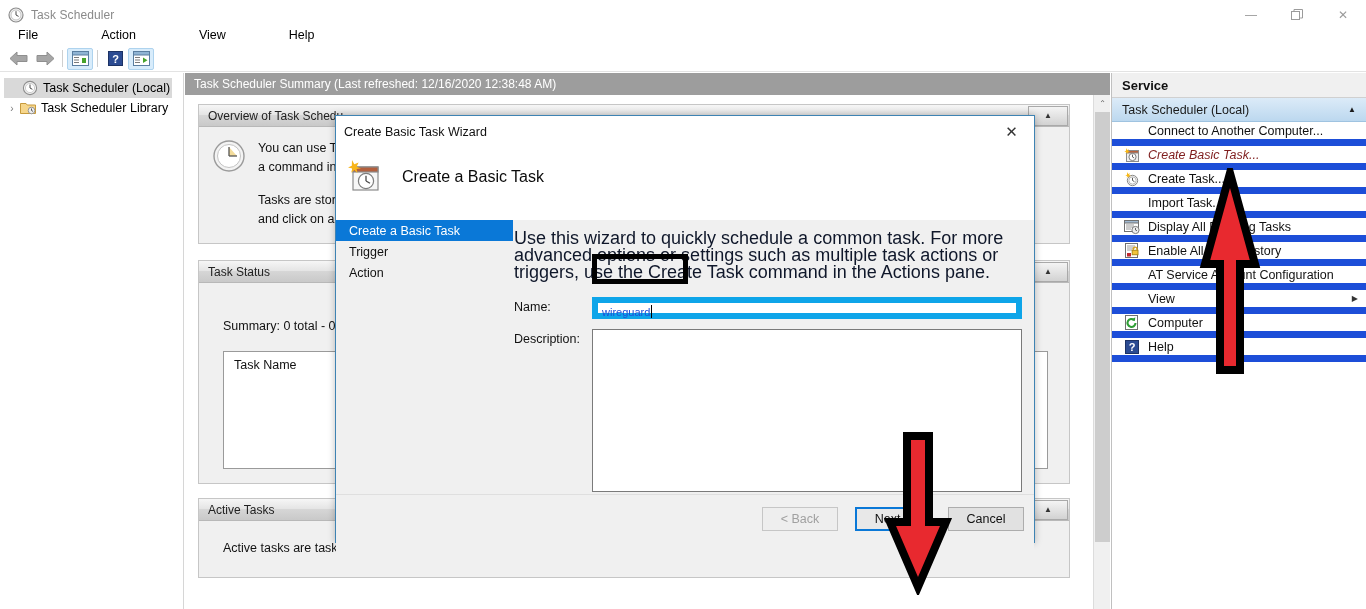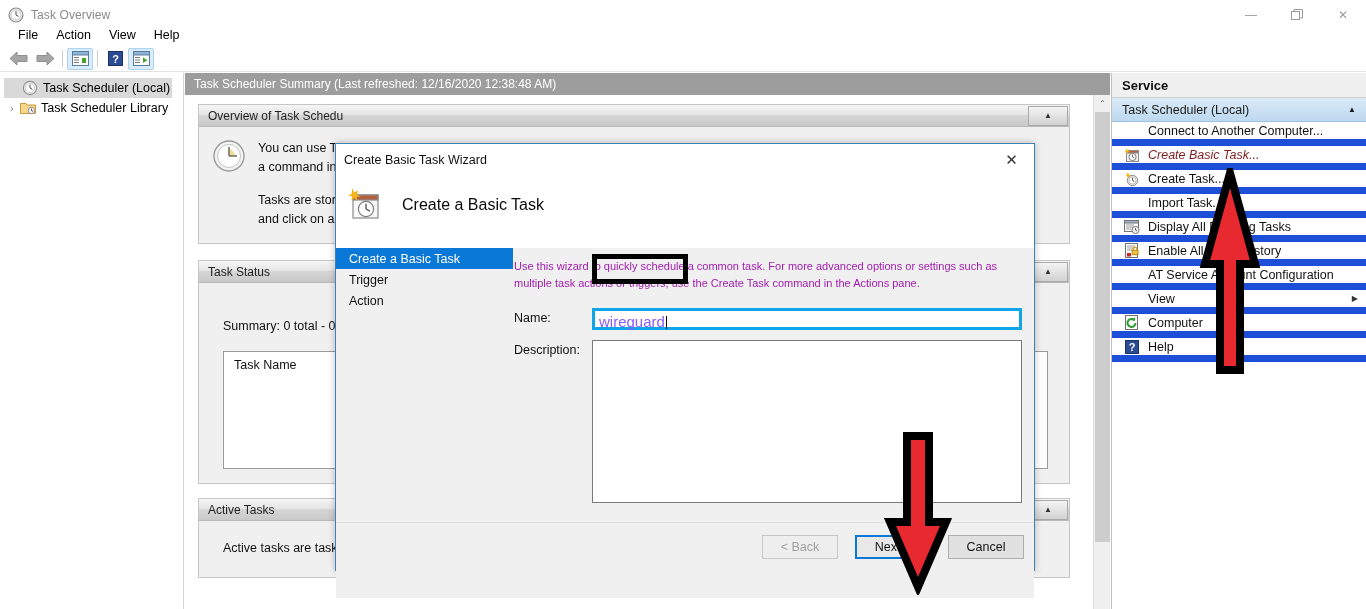--- a/index.html
+++ b/index.html
@@ -37,20 +37,21 @@
   .wincontrols div {
     width: 46px; height: 30px; display: flex; align-items: center; justify-content: center;
     color: #9b9b9b;
   }
 
   
   .menubar {
     position: absolute; left: 0; top: 24px; width: 1366px; height: 22px;
     display: flex; align-items: center; padding-left: 9px;
     background: #ffffff;
+    gap: 45px;
   }
   .menubar .mi {
     font-size: 12.5px; color: #000; padding: 2px 9px; cursor: default;
   }
 
   
   .toolbar {
     position: absolute; left: 0; top: 46px; width: 1366px; height: 26px;
     background: #ffffff;
     display: flex; align-items: center; padding-left: 6px;
@@ -162,21 +163,20 @@
   .act-item .ic { width: 16px; height: 16px; flex: none; margin-right: 8px; }
   .act-item .spacer { width: 24px; flex: none; }
   .act-item.disabled { color: #7f1d1d; font-style: italic; }
   .act-item .submenu-arrow { margin-left: auto; margin-right: 8px; font-size: 8px; color: #333; }
 
   
   .dialog {
     position: absolute; left: 335px; top: 115px; width: 700px; height: 428px;
     background: #f0f0f0; border: 1px solid #3e83b3;
     box-shadow: 0 0 7px rgba(0,0,0,.25);
-    margin-top: 28px;
   }
   .dlg-caption {
     height: 32px; display: flex; align-items: center; justify-content: space-between;
     background: #ffffff; padding-left: 8px;
   }
   .dlg-caption .t { font-size: 12.5px; color: #111; }
   .dlg-close {
     width: 45px; height: 31px; display: flex; align-items: center; justify-content: center;
     color: #333; font-size: 15px;
   }
@@ -192,26 +192,26 @@
   .dlg-steps {
     width: 178px; padding-top: 0; background: #f0f0f0; border-right: 1px solid #f0f0f0;
   }
   .step {
     height: 21px; display: flex; align-items: center; padding-left: 13px;
     font-size: 12.5px; color: #111;
   }
   .step.active { background: #0a78d7; color: #ffffff; }
 
   .dlg-content { flex: 1; padding: 10px 12px 0 0; }
-  .dlg-desc { font-size: 11px; line-height: 17px; color: #a21caf; }
+  .dlg-desc { font-size: 18px; line-height: 17px; color: #0f172a; }
   .field-row { display: flex; align-items: flex-start; margin-top: 16px; }
   .field-label { width: 78px; font-size: 12.5px; color: #111; padding-top: 3px; flex: none; }
   .txtinput {
-    flex: 1; height: 22px; background: #ffffff; border: 3px solid #0ea5e9;
-    font-size: 15px; padding: 2px 0 0 4px; color: #8b5cf6; position: relative;
+    flex: 1; height: 22px; background: #ffffff; border: 6px solid #0ea5e9;
+    font-size: 11px; padding: 2px 0 0 4px; color: #1d4ed8; position: relative;
   }
   .caret {
     display: inline-block; width: 1px; height: 13px; background: #000;
     vertical-align: -2px; margin-left: 1px;
   }
   .textarea {
     flex: 1; height: 163px; background: #ffffff; border: 1px solid #7a7a7a;
   }
   .dlg-footer {
     position: absolute; left: 0; bottom: 0; width: 698px; height: 48px;
@@ -239,21 +239,21 @@
 
   <div class="titlebar">
     <span class="app-icon">
       <svg width="16" height="16" viewBox="0 0 16 16">
         <circle cx="8" cy="8" r="7" fill="#f2f2f2" stroke="#8d8d8d" stroke-width="1.2"></circle>
         <circle cx="8" cy="8" r="5" fill="#ffffff" stroke="#b6b6b6" stroke-width=".8"></circle>
         <path d="M8 8 L8 4.2" stroke="#4a4a4a" stroke-width="1"></path>
         <path d="M8 8 L10.6 9.4" stroke="#4a4a4a" stroke-width="1"></path>
       </svg>
     </span>
-    <span class="title-text">Task Overview</span>
+    <span class="title-text">Task Scheduler</span>
     <div class="wincontrols">
       <div>—</div>
       <div>
         <svg width="12" height="12" viewBox="0 0 12 12">
             <rect x="0.5" y="2.5" width="8" height="8" fill="none" stroke="#9b9b9b"></rect>
             <path d="M3 2.5 V0.5 H11.5 V9 H9.2" fill="none" stroke="#9b9b9b"></path>
           </svg>
       </div>
       <div>✕</div>
     </div>

